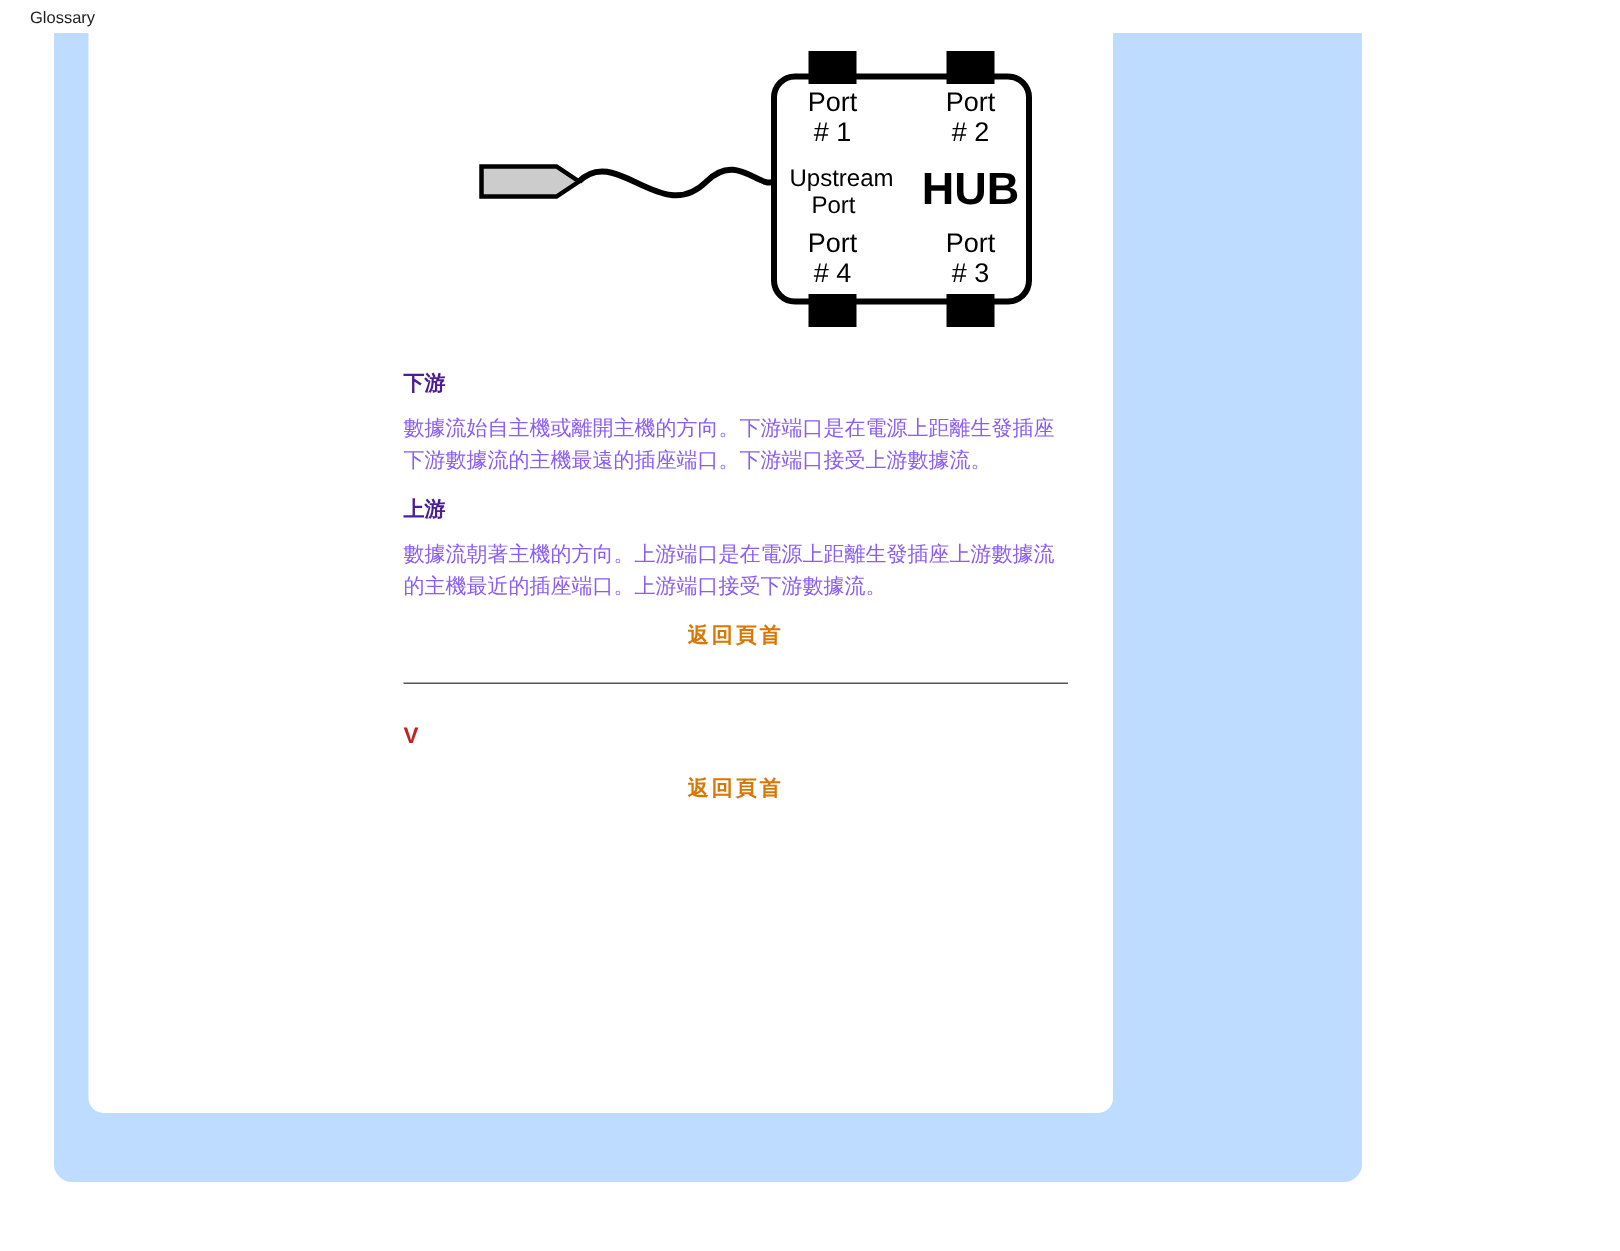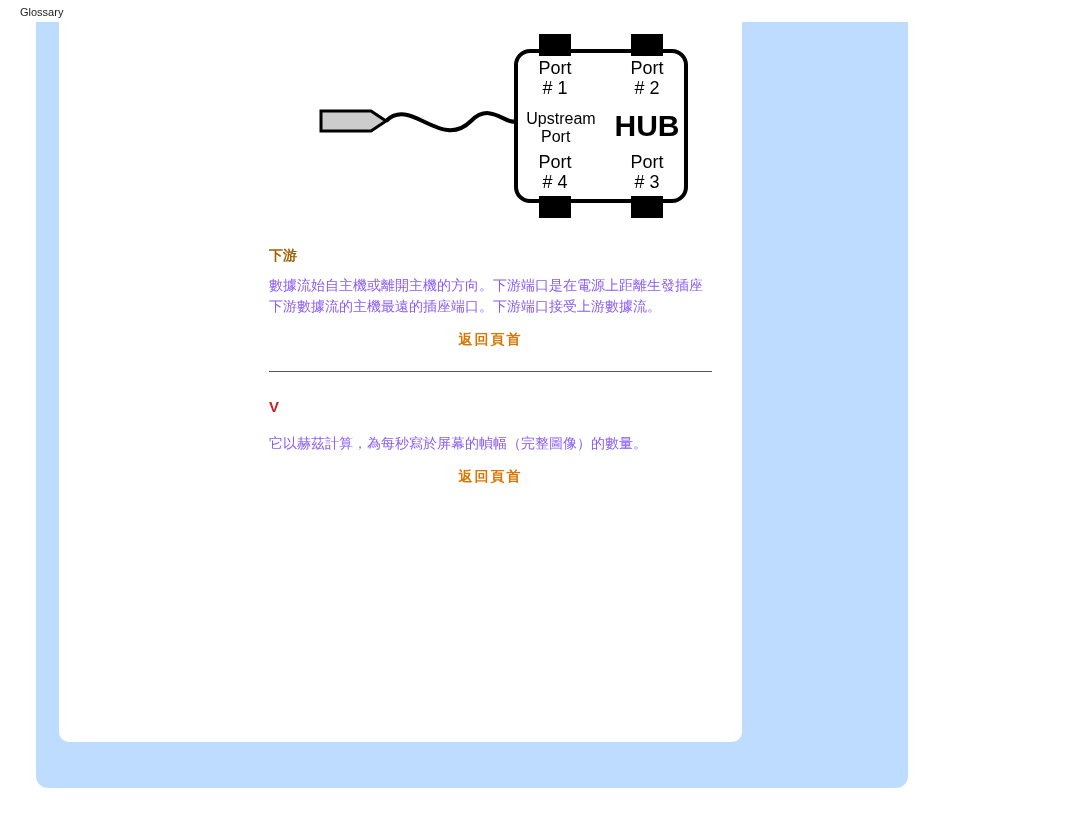--- a/index.html
+++ b/index.html
@@ -46,21 +46,21 @@
   .inner {
     margin-left: 210px;
     margin-right: 30px;
     padding-top: 4px;
   }
   .diagram-wrap {
     text-align: center;
     margin-bottom: 18px;
   }
   .term-title {
-    color: #a16207;
+    color: #4c1d95;
     font-weight: bold;
     margin: 14px 0 10px 0;
     font-size: 14px;
   }
   .para {
     color: #8b5cf6;
     line-height: 1.5;
     margin: 8px 0 14px 0;
     font-size: 14px;
   }
@@ -141,29 +141,30 @@
           <text x="264" y="142" font-size="18" text-anchor="middle" fill="#000">Port</text>
           <text x="264" y="162" font-size="18" text-anchor="middle" fill="#000"># 4</text>
           <text x="356" y="142" font-size="18" text-anchor="middle" fill="#000">Port</text>
           <text x="356" y="162" font-size="18" text-anchor="middle" fill="#000"># 3</text>
         </svg>
       </div>
 
       <div class="term-title">下游</div>
       <div class="para">數據流始自主機或離開主機的方向。下游端口是在電源上距離生發插座下游數據流的主機最遠的插座端口。下游端口接受上游數據流。</div>
 
+      <div class="term-title">上游</div>
+      <div class="para">數據流朝著主機的方向。上游端口是在電源上距離生發插座上游數據流的主機最近的插座端口。上游端口接受下游數據流。</div>
 
       <div class="back-link">
         <a>返回頁首</a>
       </div>
 
       <hr class="hr">
 
       <div class="v-head">V</div>
-      <div class="para">它以赫茲計算，為每秒寫於屏幕的幀幅（完整圖像）的數量。</div>
 
       <div class="back-link">
         <a>返回頁首</a>
       </div>
 
     </div>
   </div>
 
 </div>
 

